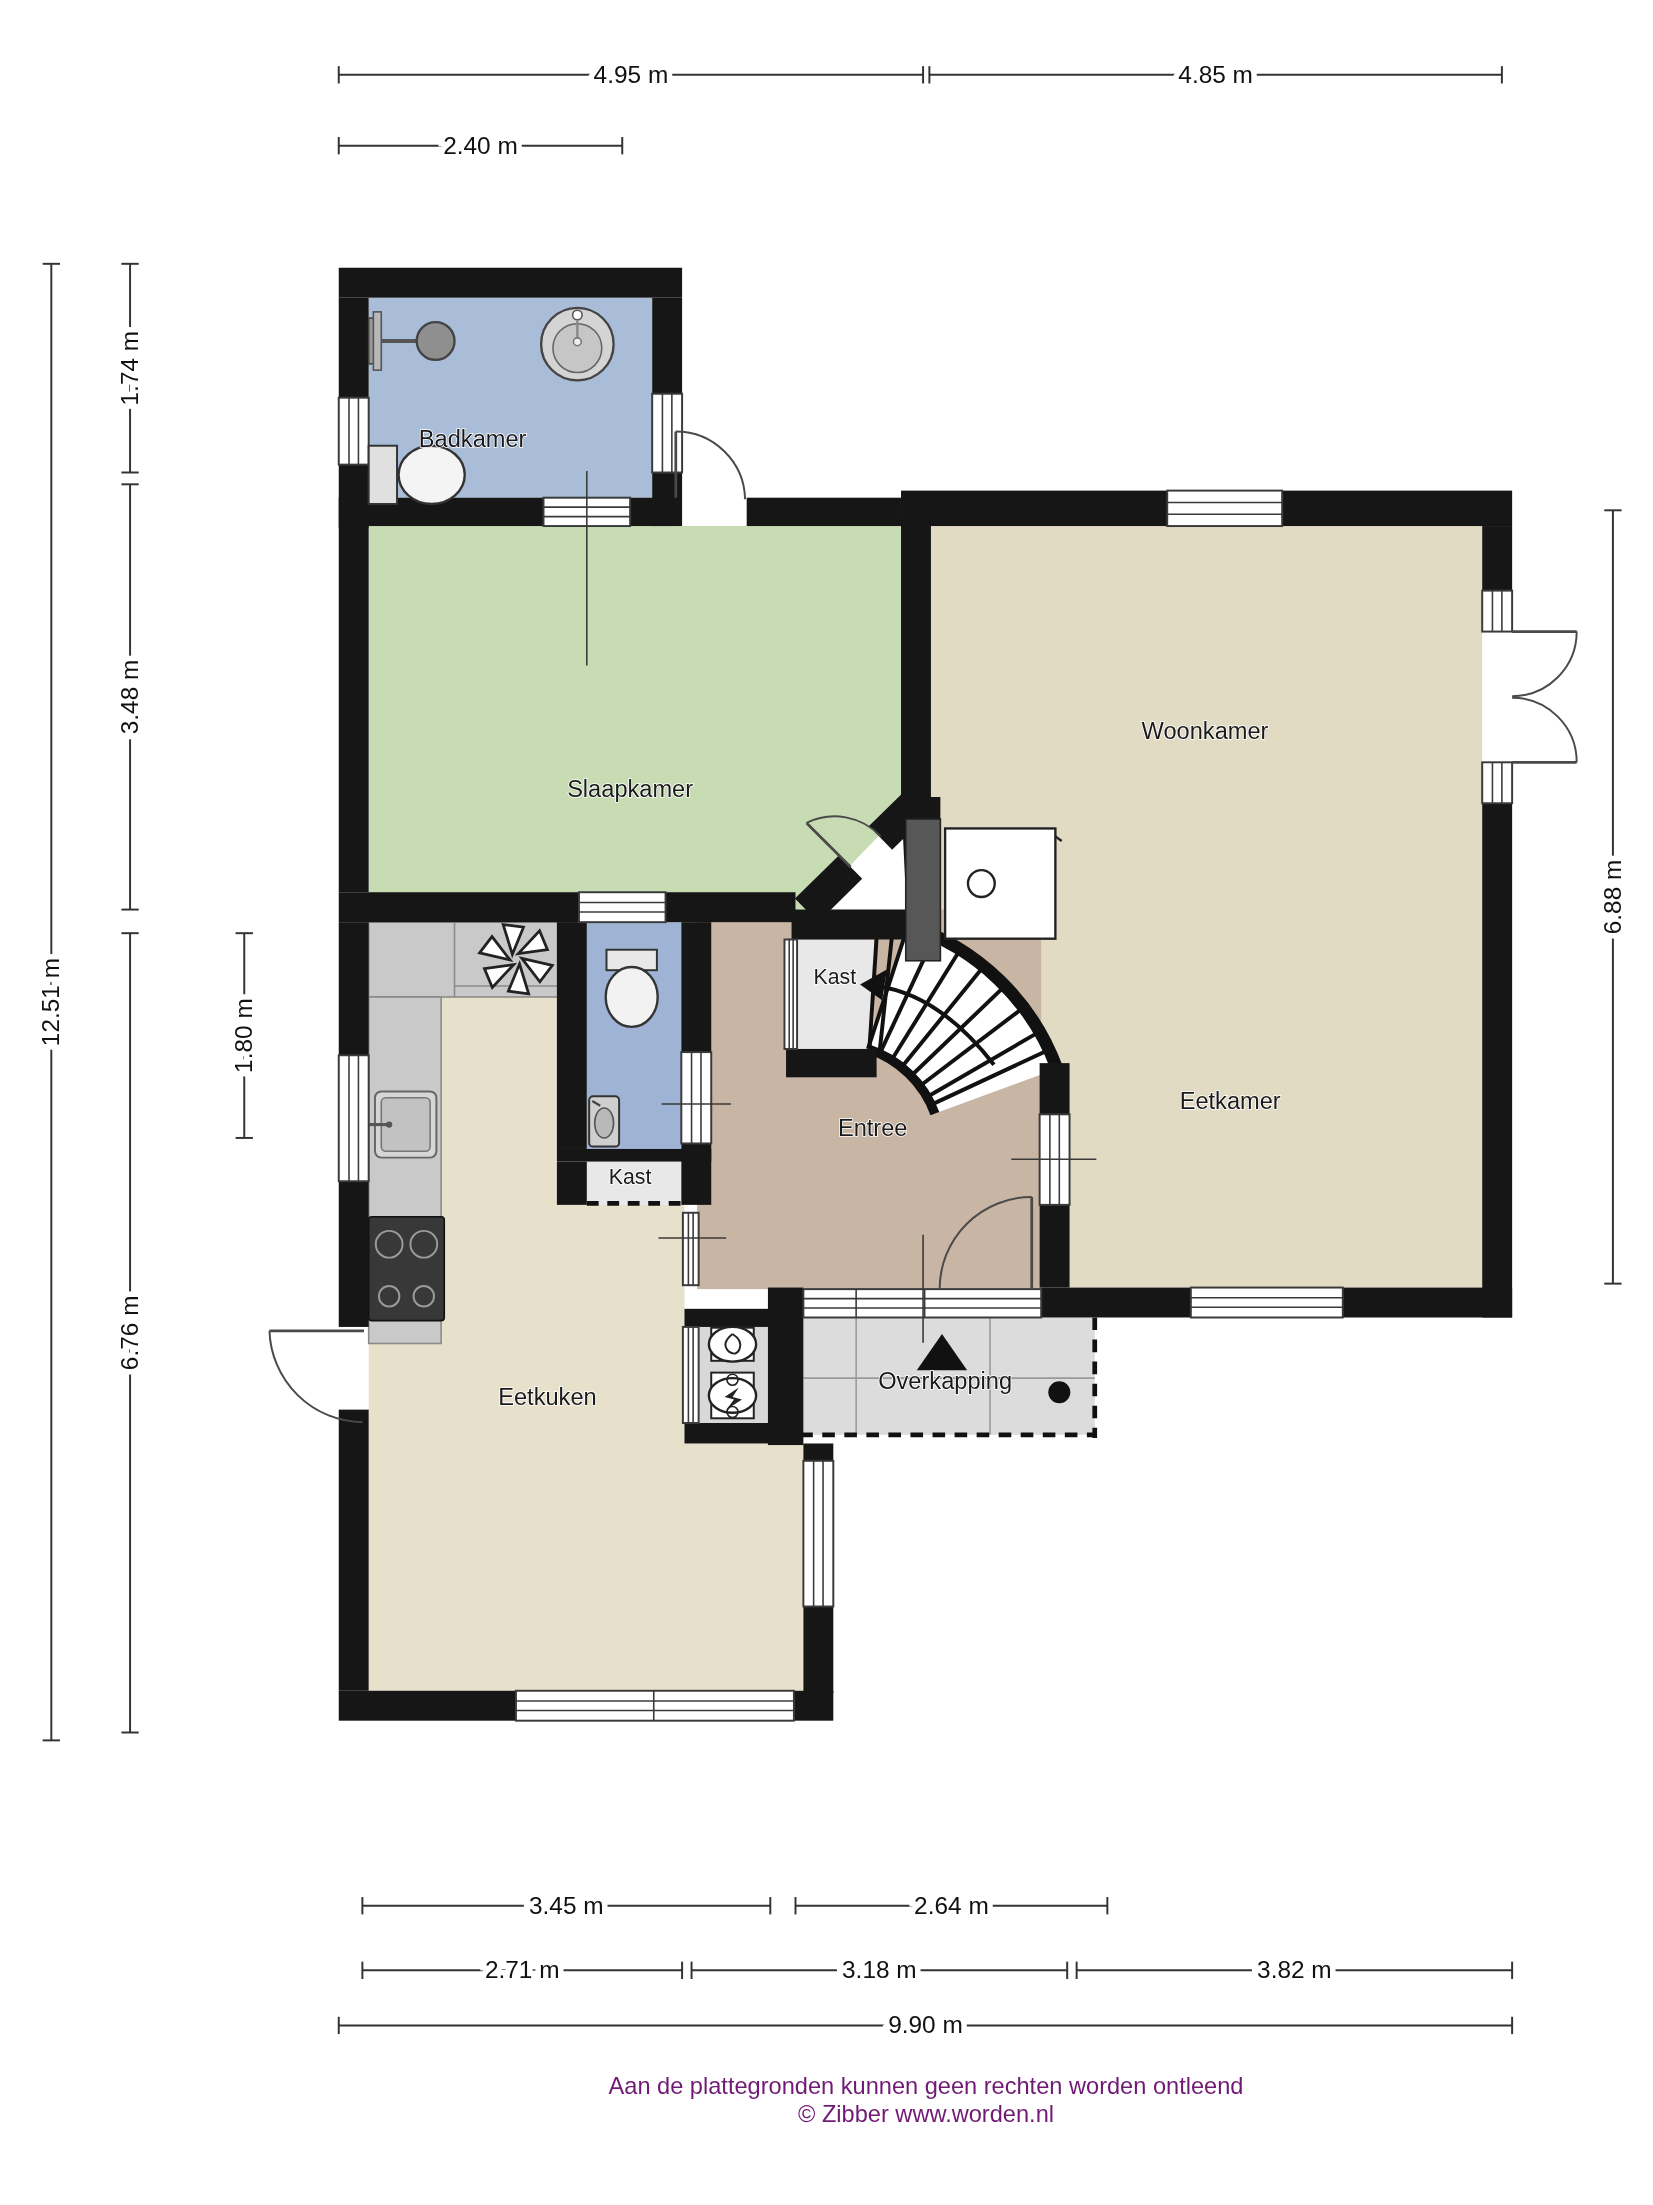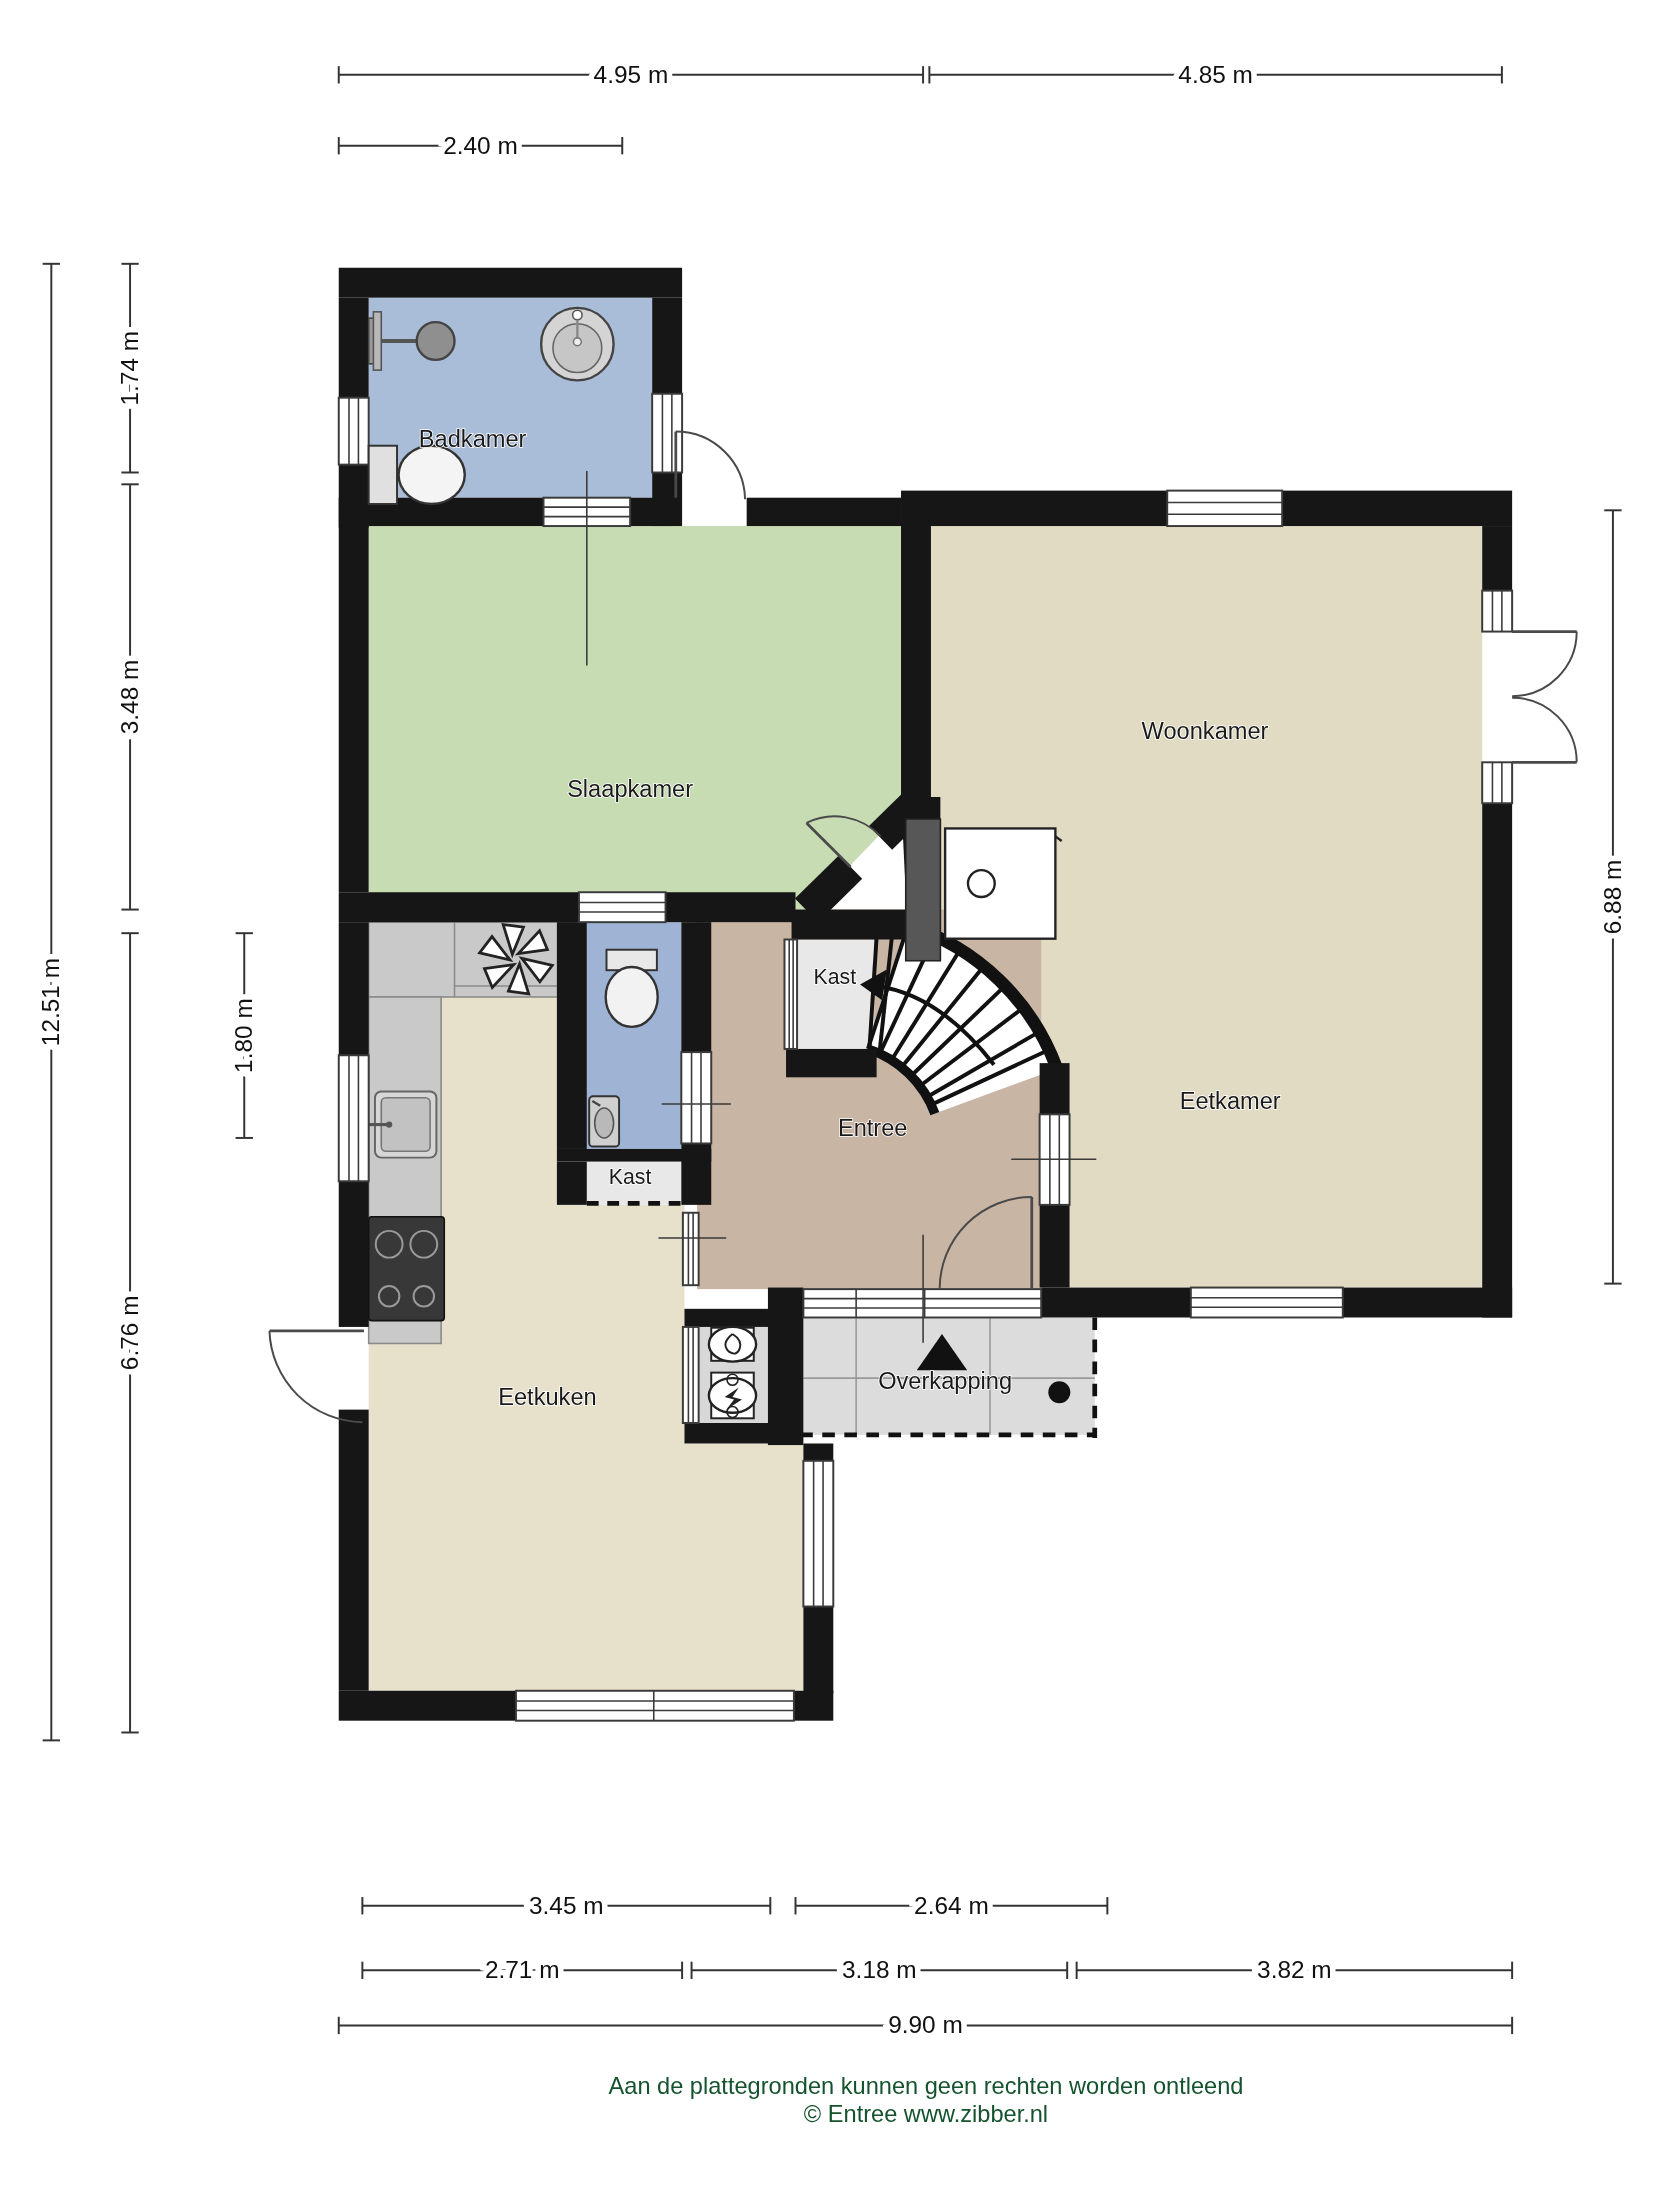--- a/index.html
+++ b/index.html
@@ -5,21 +5,21 @@
   html,body{margin:0;padding:0;background:#ffffff;}
   body{width:1654px;height:2205px;position:relative;font-family:"Liberation Sans",sans-serif;}
   #plan{position:absolute;left:0;top:0;}
   .room-label{fill:#1a1a1a;paint-order:stroke;stroke:#fff;stroke-width:2px;}
   .dim-text{fill:#111;paint-order:stroke;stroke:#fff;stroke-width:14px;font-size:31px;}
   .win rect{fill:#ffffff;stroke:#3a3a3a;stroke-width:2.5;}
   .win line{stroke:#3a3a3a;stroke-width:2;}
   .door{stroke:#4a4a4a;stroke-width:2.5;fill:none;}
   .leaf{stroke:#4a4a4a;stroke-width:3.5;}
   .tick{stroke:#3a3a3a;stroke-width:2;}
-  #footer{position:absolute;left:339px;top:2073px;width:1174px;text-align:center;color:#14532d;}
+  #footer{position:absolute;left:339px;top:2073px;width:1174px;text-align:center;color:#701a75;}
   #footer .l1{font-size:23.6px;line-height:27px;}
   #footer .l2{font-size:23.6px;line-height:28px;}
 </style>
 </head>
 <body>
 
 <svg id="plan" width="1654" height="2205" viewBox="0 0 2100 2800" xmlns="http://www.w3.org/2000/svg">
 
   <g>
     <rect x="468" y="378" width="360" height="254" style="fill:var(--c-badkamer)"></rect>
@@ -424,15 +424,15 @@
         <line x1="430" y1="2572" x2="1920" y2="2572" stroke="#333" stroke-width="2.5"></line>
         <line x1="430" y1="2561" x2="430" y2="2583" stroke="#333" stroke-width="2.5"></line>
         <line x1="1920" y1="2561" x2="1920" y2="2583" stroke="#333" stroke-width="2.5"></line>
         <text x="1175" y="2582" text-anchor="middle" class="dim-text">9.90 m</text>
       </g>
     </g>
 </svg>
 
 <div id="footer">
   <div class="l1">Aan de plattegronden kunnen geen rechten worden ontleend</div>
-  <div class="l2">© Entree www.zibber.nl</div>
+  <div class="l2">© Zibber www.worden.nl</div>
 </div>
 
 
 </body></html>

